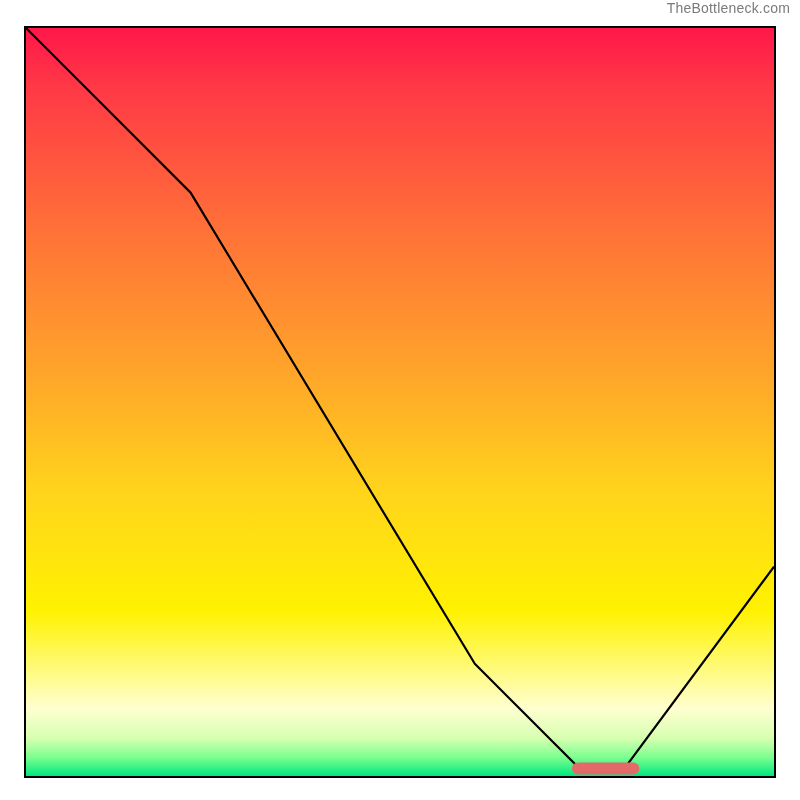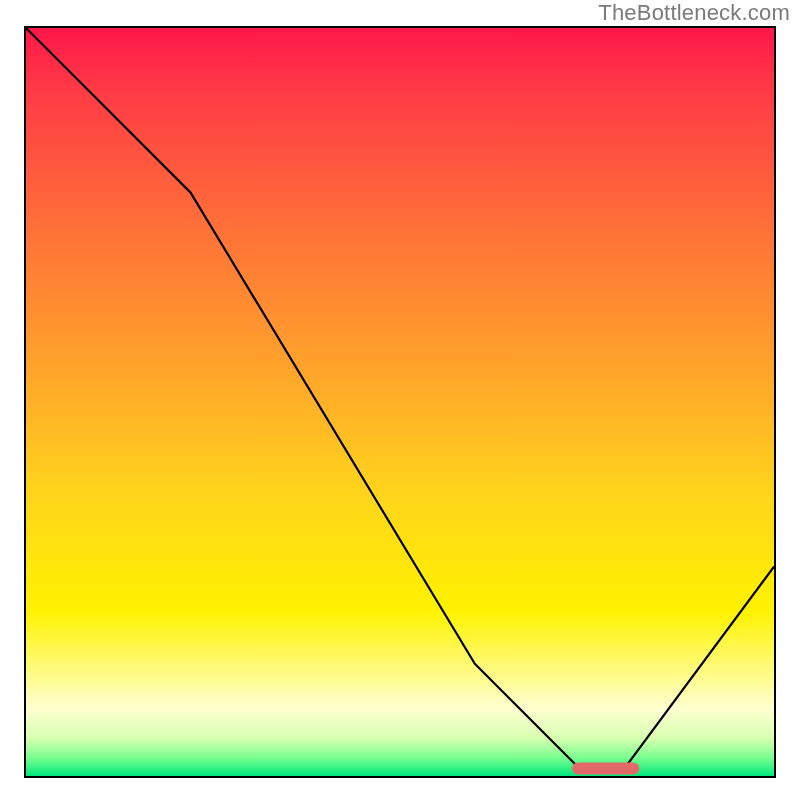--- a/index.html
+++ b/index.html
@@ -13,21 +13,21 @@
   }
   .outer {
     position: relative;
     width: 800px;
     height: 800px;
   }
   .watermark {
     position: absolute;
     top: 0;
     right: 10px;
-    font-size: 22px;
+    font-size: 14px;
     font-weight: 400;
     color: #7a7a7a;
     letter-spacing: 0.2px;
     user-select: none;
   }
   .plot-frame {
     position: absolute;
     left: 24px;
     top: 26px;
     width: 752px;

